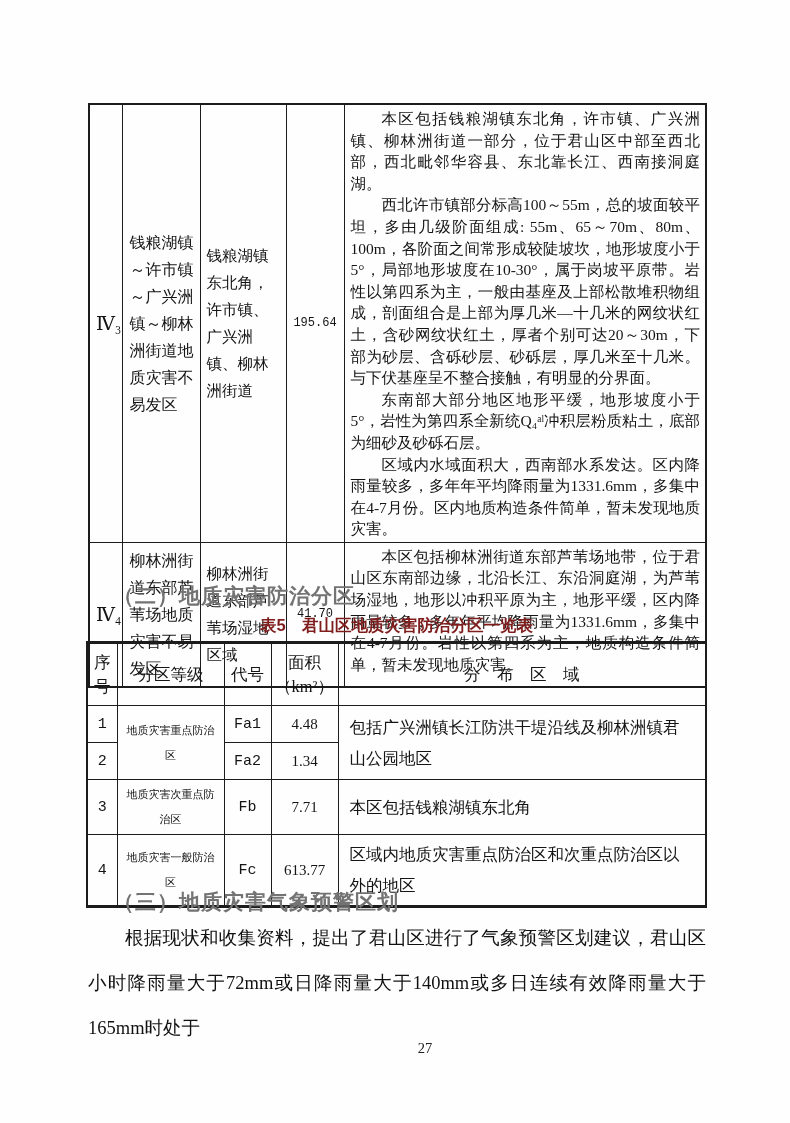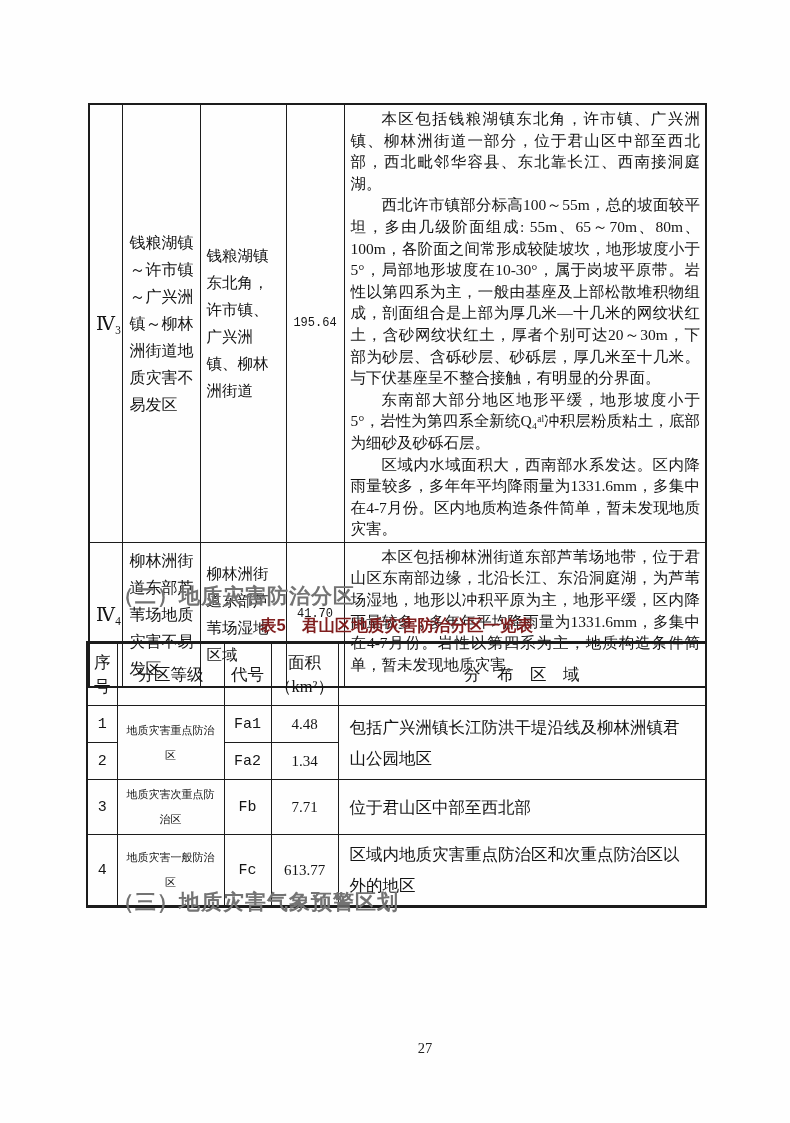--- a/index.html
+++ b/index.html
@@ -196,30 +196,31 @@
       <tr class="tr2">
         <td class="c5-no">2</td>
         <td class="c5-code">Fa2</td>
         <td class="c5-area">1.34</td>
       </tr>
       <tr class="tr3">
         <td class="c5-no">3</td>
         <td class="c5-grade">地质灾害次重点防治区</td>
         <td class="c5-code">Fb</td>
         <td class="c5-area">7.71</td>
-        <td class="c5-region">位于君山区中部至西北部</td>
+        <td class="c5-region">本区包括钱粮湖镇东北角</td>
       </tr>
       <tr class="tr4">
         <td class="c5-no">4</td>
         <td class="c5-grade">地质灾害一般防治区</td>
         <td class="c5-code">Fc</td>
         <td class="c5-area">613.77</td>
         <td class="c5-region">区域内地质灾害重点防治区和次重点防治区以外的地区</td>
       </tr>
     </tbody>
   </table>
 
   <div class="sec-heading h-sec3">（三）地质灾害气象预警区划</div>
 
+  <div class="body-para">根据现状和收集资料，提出了君山区进行了气象预警区划建议，君山区小时降雨量大于72mm或日降雨量大于140mm或多日连续有效降雨量大于165mm时处于</div>
 
   <div class="page-number">27</div>
 
 </div>
 
 </body></html>

